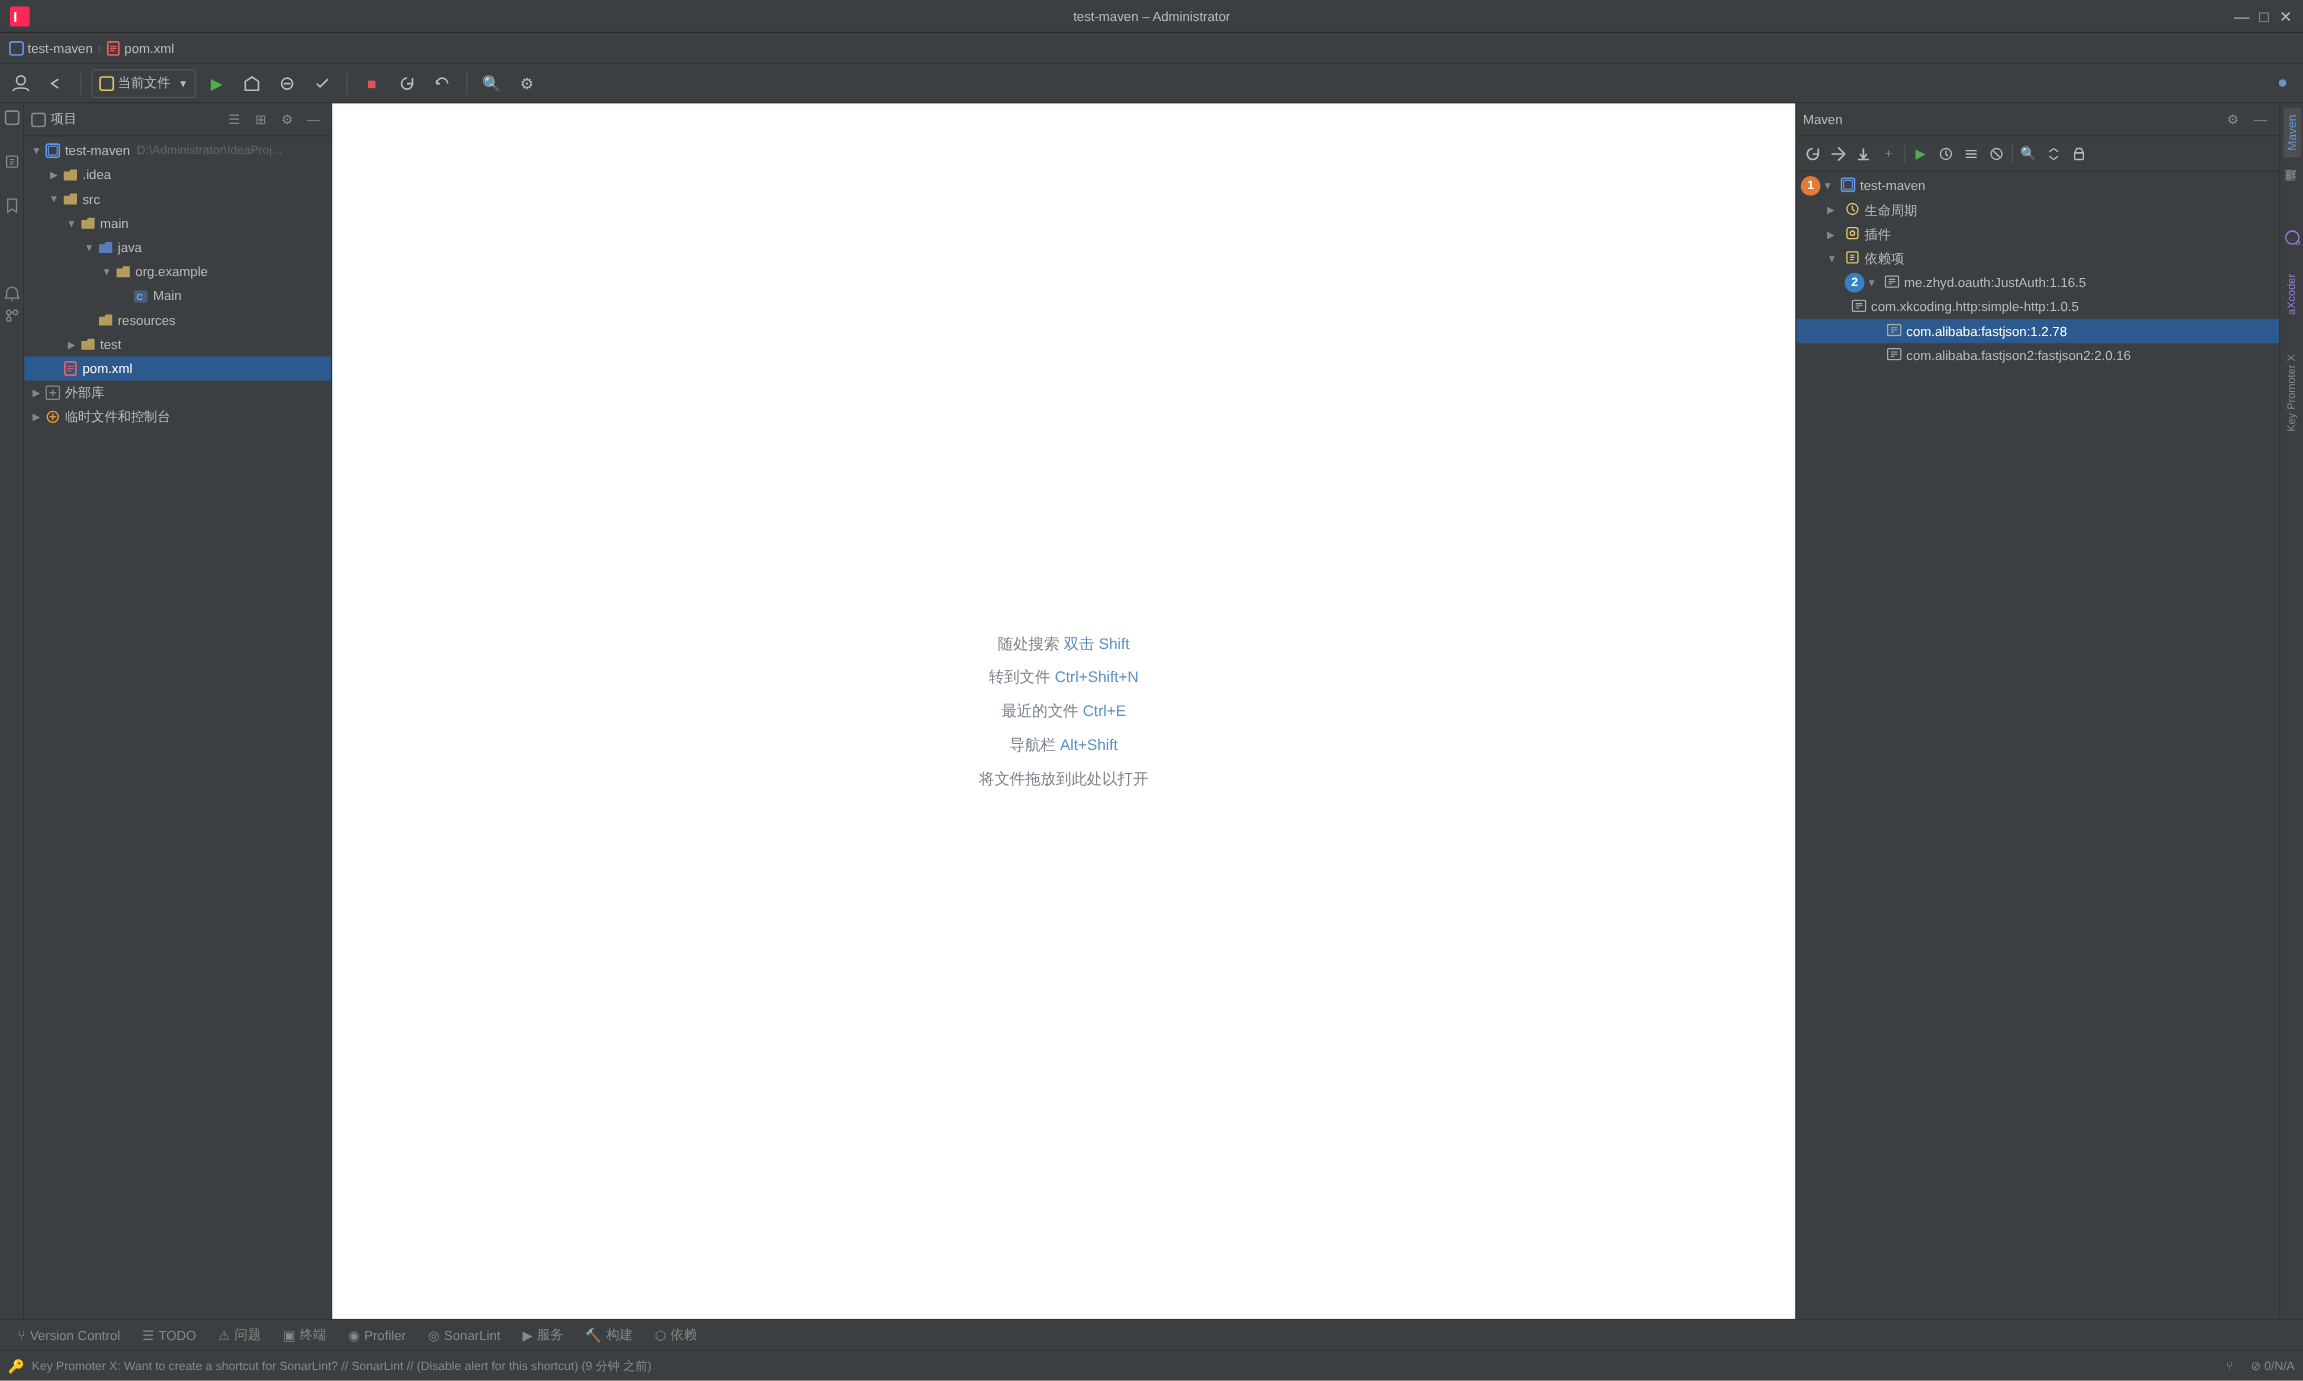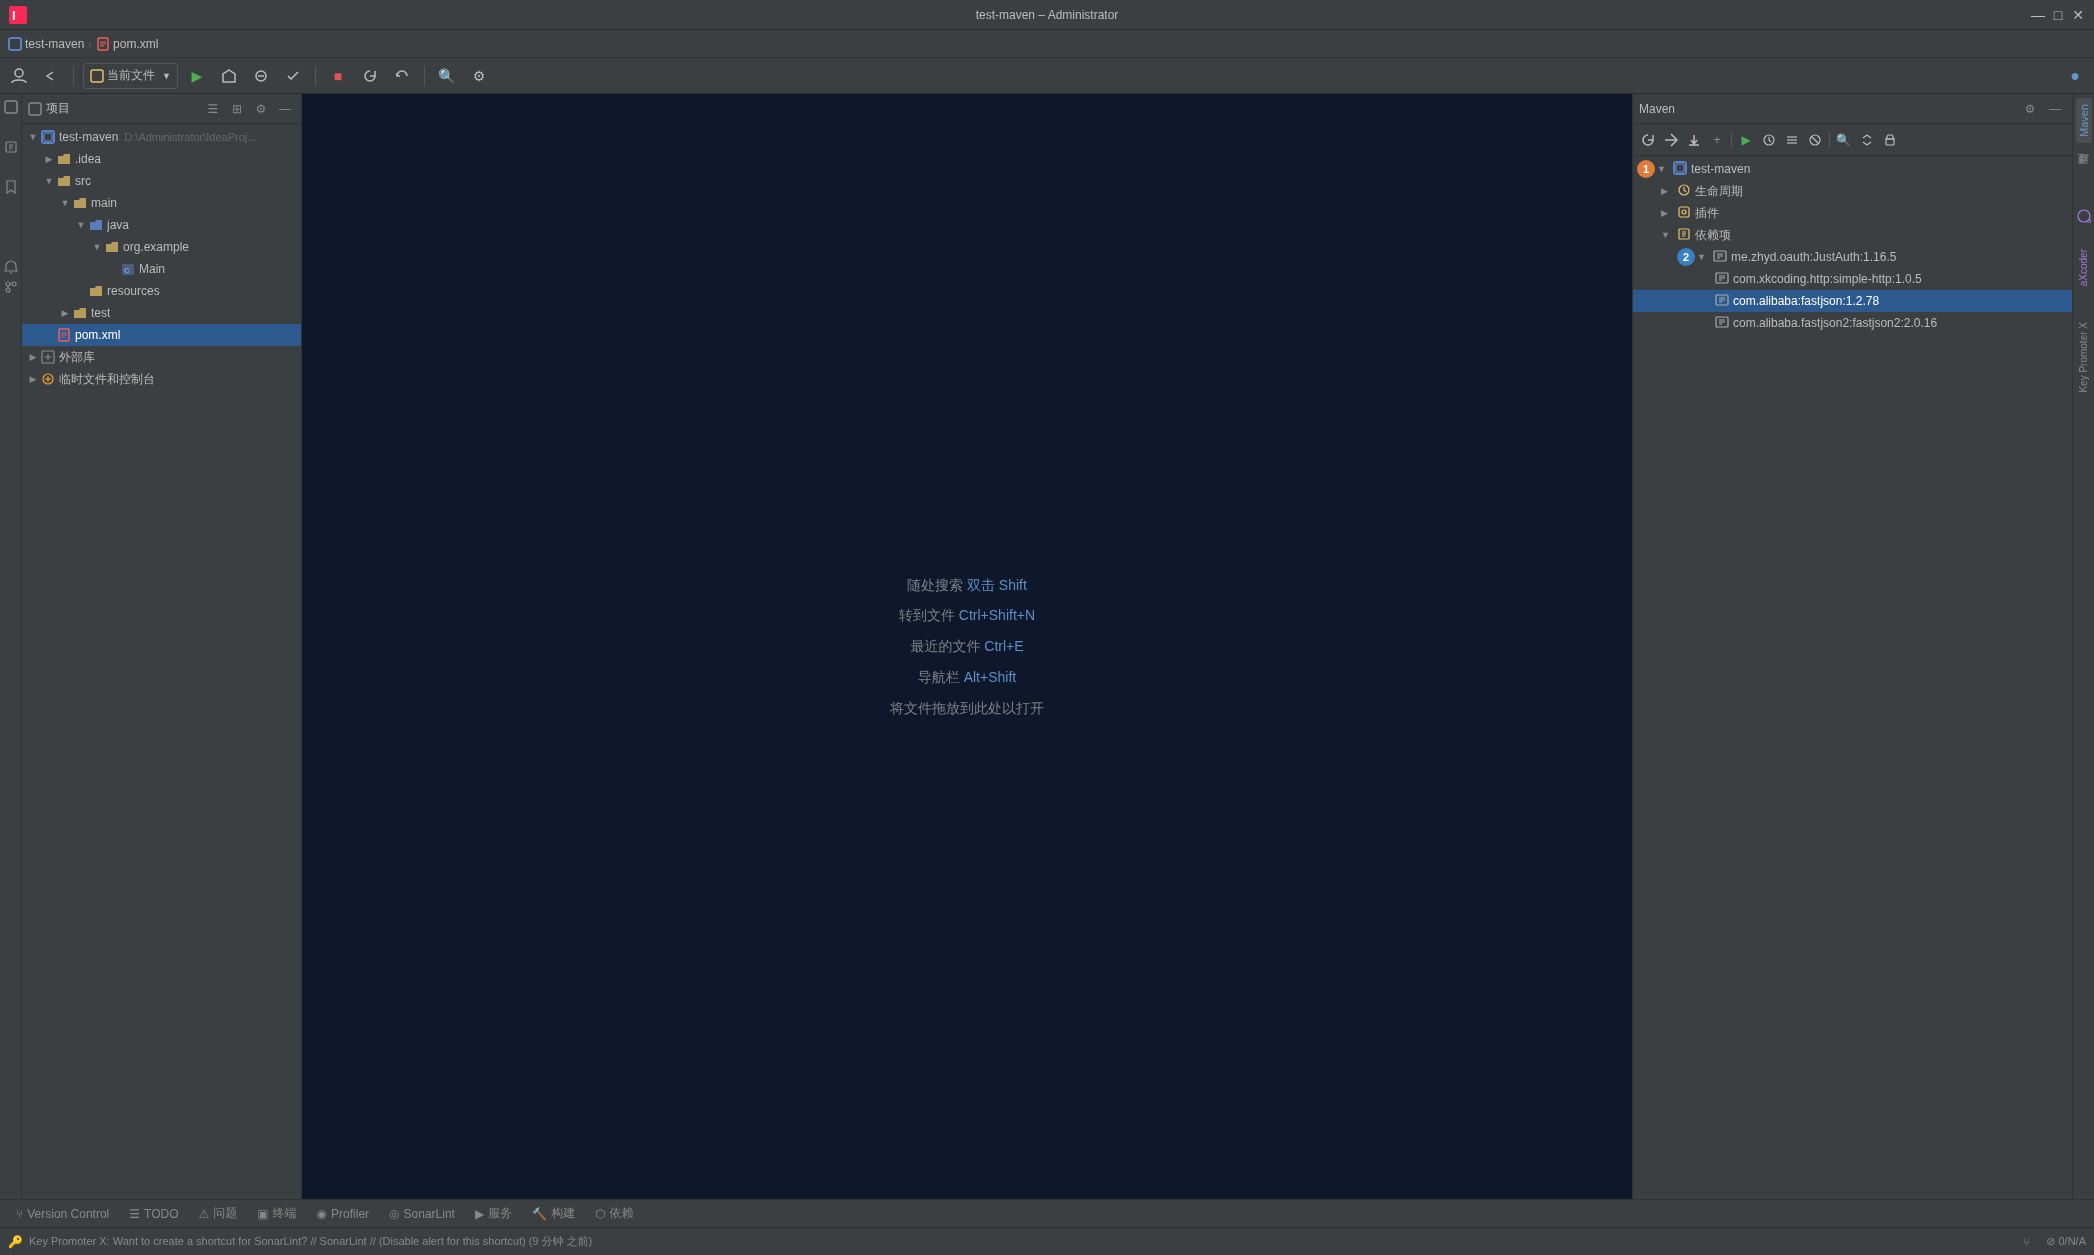--- a/index.html
+++ b/index.html
@@ -244,21 +244,21 @@
     .tree-item.selected .tree-label { color: #fff; }
 
     
     .icon-folder { color: #e8c46a; }
     .icon-folder-blue { color: #6495ed; }
     .icon-module { color: #6495ed; }
 
     
     .editor-area {
       flex: 1;
-      background: #0f172a;
+      background: #ffffff;
       display: flex;
       flex-direction: column;
       justify-content: center;
       position: relative;
     }
     .editor-hint {
       text-align: center;
       color: #7a8289;
       line-height: 2.2;
     }
@@ -849,21 +849,21 @@
           <svg width="14" height="12" viewBox="0 0 14 12">
               <rect x="1" y="1" width="12" height="10" rx="1" fill="none" stroke="#aaa" stroke-width="1.2"></rect>
               <line x1="4" y1="4" x2="10" y2="4" stroke="#aaa" stroke-width="1"></line>
               <line x1="4" y1="6" x2="10" y2="6" stroke="#aaa" stroke-width="1"></line>
               <line x1="4" y1="8" x2="7" y2="8" stroke="#aaa" stroke-width="1"></line>
             </svg>
         </span>
         <span class="maven-item-label">me.zhyd.oauth:JustAuth:1.16.5</span>
       </div>
 
-      <div class="maven-item" style="padding-left:68px;">
+      <div class="maven-item" style="padding-left:36px;">
         <span style="width:14px; display:inline-block;"></span>
         <span style="margin-right:4px;">
           <svg width="14" height="12" viewBox="0 0 14 12">
               <rect x="1" y="1" width="12" height="10" rx="1" fill="none" stroke="#aaa" stroke-width="1.2"></rect>
               <line x1="4" y1="4" x2="10" y2="4" stroke="#aaa" stroke-width="1"></line>
               <line x1="4" y1="6" x2="10" y2="6" stroke="#aaa" stroke-width="1"></line>
               <line x1="4" y1="8" x2="7" y2="8" stroke="#aaa" stroke-width="1"></line>
             </svg>
         </span>
         <span class="maven-item-label">com.xkcoding.http:simple-http:1.0.5</span>

